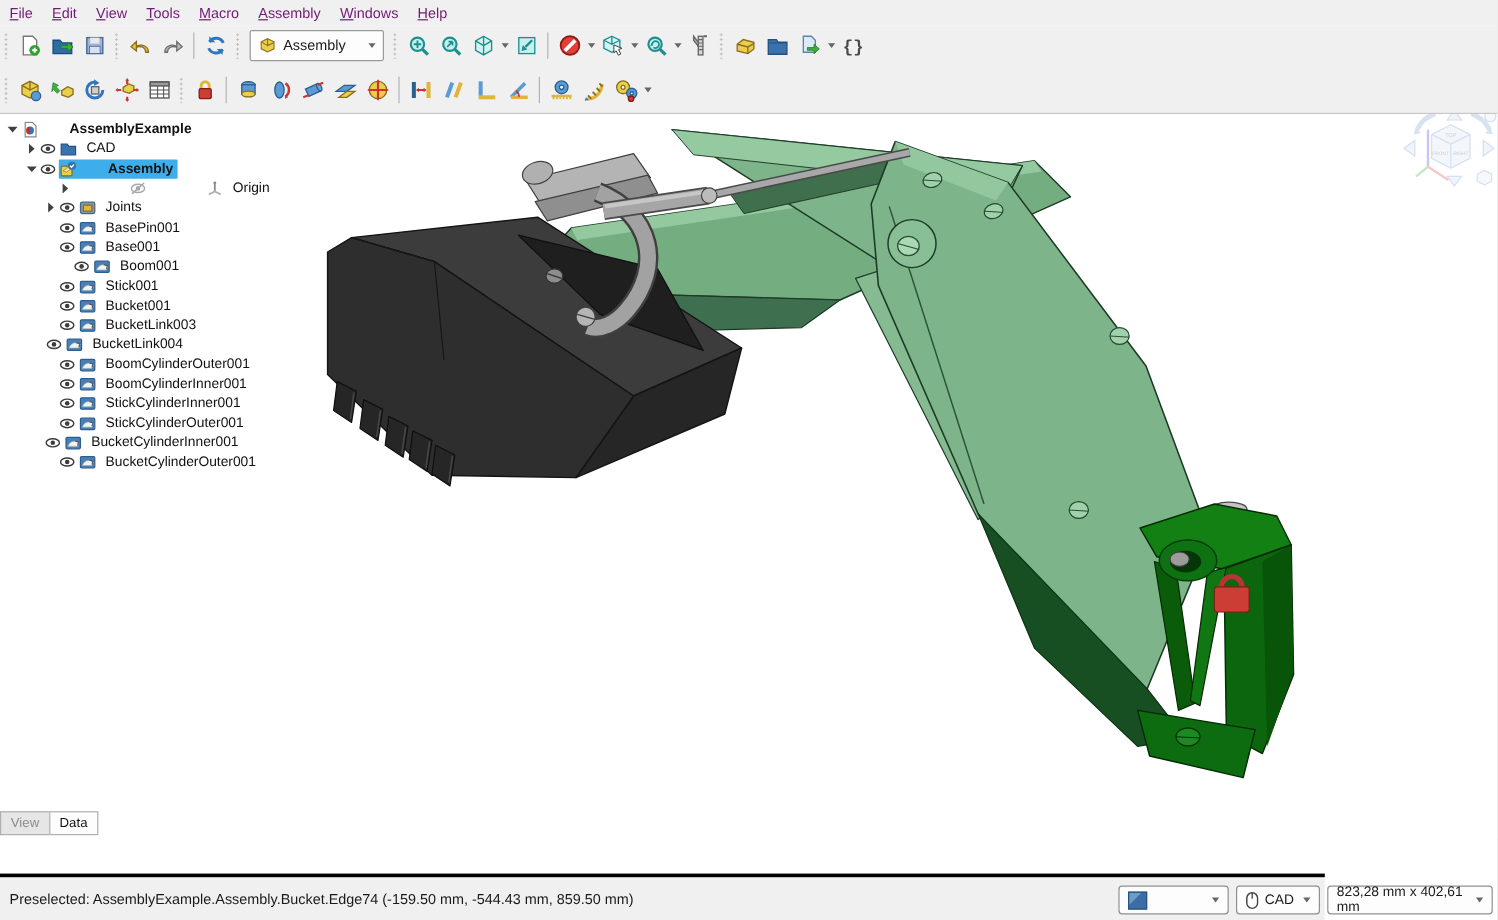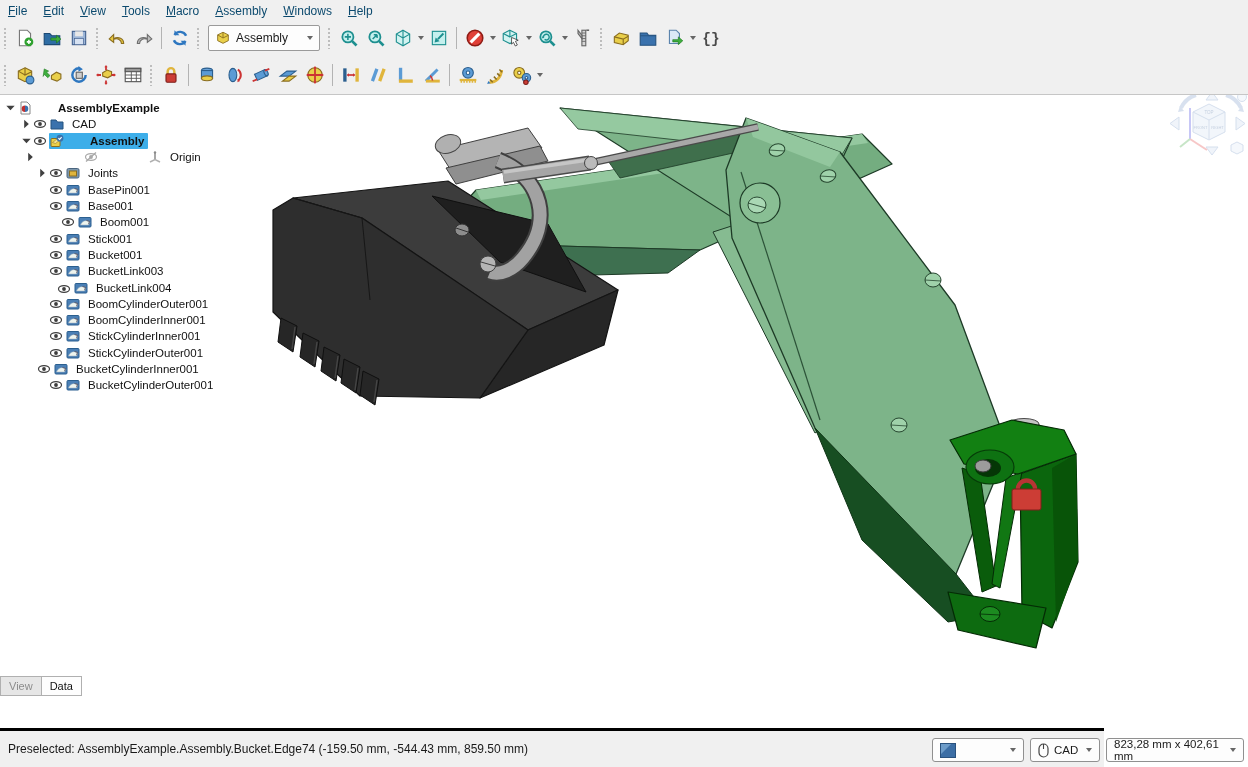--- a/index.html
+++ b/index.html
@@ -1,20 +1,20 @@
 <!DOCTYPE html>
 <html><head>
 <meta charset="utf-8">
 <style>
   html,body{margin:0;padding:0;background:#d8d8d8;font-family:"Liberation Sans",sans-serif;}
   .app{position:relative;width:1248px;height:767px;background:#ffffff;overflow:hidden;
        -webkit-user-select:none;user-select:none;}
   
   .menubar{position:absolute;left:0;top:0;width:1248px;height:21px;background:#f0f0f0;
-           display:flex;align-items:center;font-size:12px;color:#0c4a6e;}
+           display:flex;align-items:center;font-size:12px;color:#701a75;}
   .menu-item{padding:2px 8px;cursor:default;}
   .menu-item u{text-decoration:underline;}
   
   .toolbar{position:absolute;left:0;width:1248px;background:#f0f0f0;display:flex;align-items:center;}
   .toolbar.row1{top:21px;height:34px;}
   .toolbar.row2{top:55px;height:39px;border-bottom:1px solid #c6c6c6;}
   .tb-btn{width:27px;height:27px;display:flex;align-items:center;justify-content:center;border-radius:3px;}
   .tb-btn svg{width:20px;height:20px;}
   .tb-sep{width:1px;height:22px;background:#b3b3b3;margin:0 4px;}
   .tb-handle{width:4px;height:22px;margin:0 4px 0 3px;
@@ -495,21 +495,21 @@
             <svg width="14" height="14" viewBox="0 0 14 14">
               <rect x="1" y="4.5" width="9" height="8" rx="1" fill="#e9cf4a" stroke="#8a6d1f"></rect>
               <path d="M2.5 8.5l4.5-3.5 3 1-4.5 3.5z" fill="#f3e291" stroke="#8a6d1f" stroke-width=".5"></path>
               <circle cx="10" cy="4.2" r="3.4" fill="#3a72ad"></circle>
               <path d="M8.4 4.2l1.2 1.2 2-2.2" stroke="#fff" stroke-width="1.1" fill="none"></path>
             </svg>
           </span>
           <span class="tlabel">Assembly</span>
         </span>
       </div>
-      <div class="trow" style="padding-left: 24px; gap: 47px;">
+      <div class="trow" style="padding-left: 48px; gap: 47px;">
         <span class="caret">
           <svg width="14" height="14" viewBox="0 0 14 14">
             <path d="M4.5 2.5l5 4.5-5 4.5z" fill="#404040"></path>
           </svg>
         </span>
         <span class="eye">
           <svg width="14" height="14" viewBox="0 0 14 14">
             <ellipse cx="7" cy="7" rx="5.5" ry="3.4" fill="none" stroke="#a8a8a8" stroke-width="1.2"></ellipse>
             <circle cx="7" cy="7" r="1.9" fill="#a8a8a8"></circle>
             <path d="M2 11.5L12 2.5" stroke="#a8a8a8" stroke-width="1.3"></path>
@@ -655,21 +655,21 @@
           <span class="ticon">
             <svg width="14" height="14" viewBox="0 0 14 14">
               <rect x="1" y="2.5" width="12" height="9.5" rx="1" fill="#4a7fb5" stroke="#2b5f8f"></rect>
               <path d="M2.5 10C4 5.5 8.5 4.5 12 7l-1.5 3z" fill="#eef4ee" stroke="#9ab" stroke-width=".5"></path>
               <path d="M8.5 5.5l3 .8-.8 2.8" fill="none" stroke="#556" stroke-width="1"></path>
             </svg>
           </span>
           <span class="tlabel">BucketLink003</span>
         </span>
       </div>
-      <div class="trow" style="padding-left: 44px; align-items: flex-end;">
+      <div class="trow" style="padding-left: 25px;">
         <span class="caret"></span>
         <span class="eye">
           <svg width="14" height="14" viewBox="0 0 14 14">
             <ellipse cx="7" cy="7" rx="5.5" ry="3.4" fill="none" stroke="#3d3d3d" stroke-width="1.2"></ellipse>
             <circle cx="7" cy="7" r="1.9" fill="#3d3d3d"></circle>
           </svg>
         </span>
         <span class="sel-wrap">
           <span class="ticon">
             <svg width="14" height="14" viewBox="0 0 14 14">

